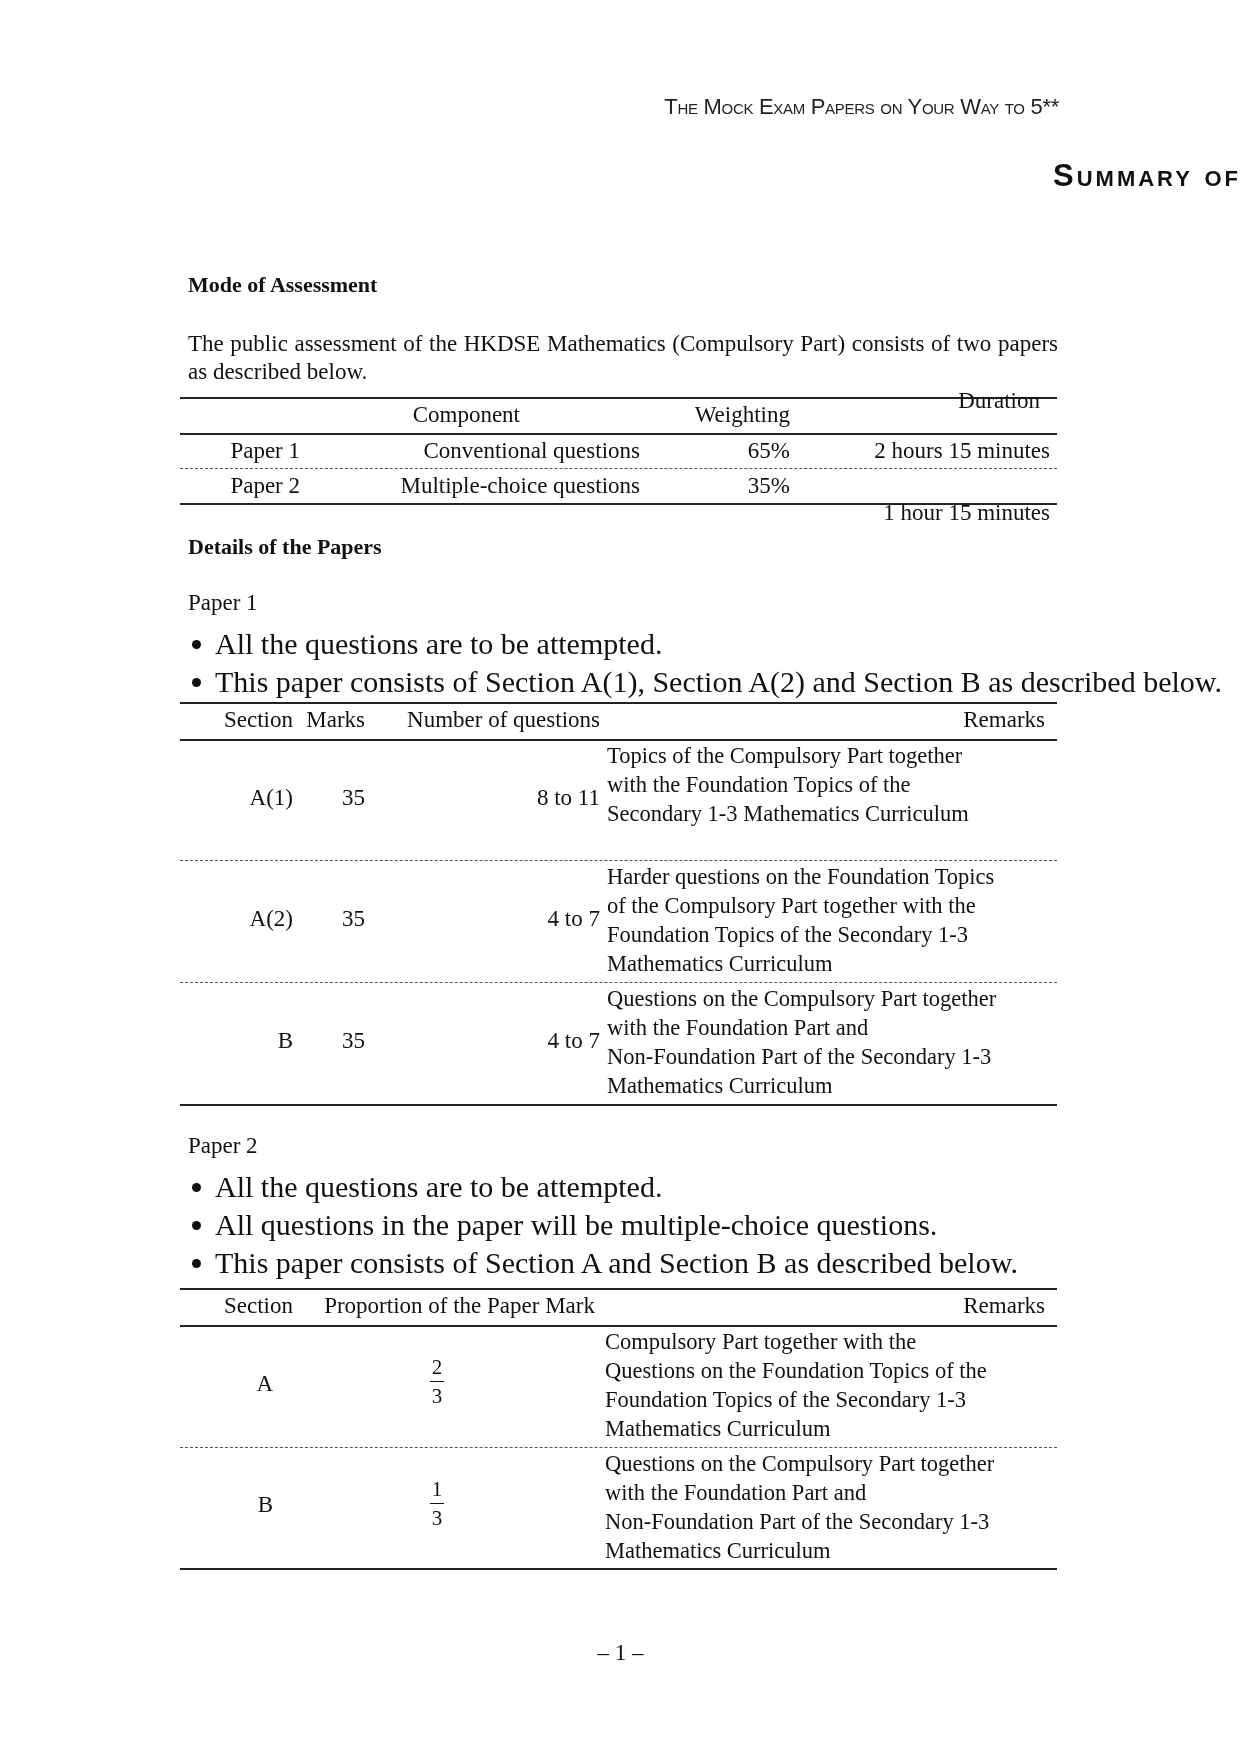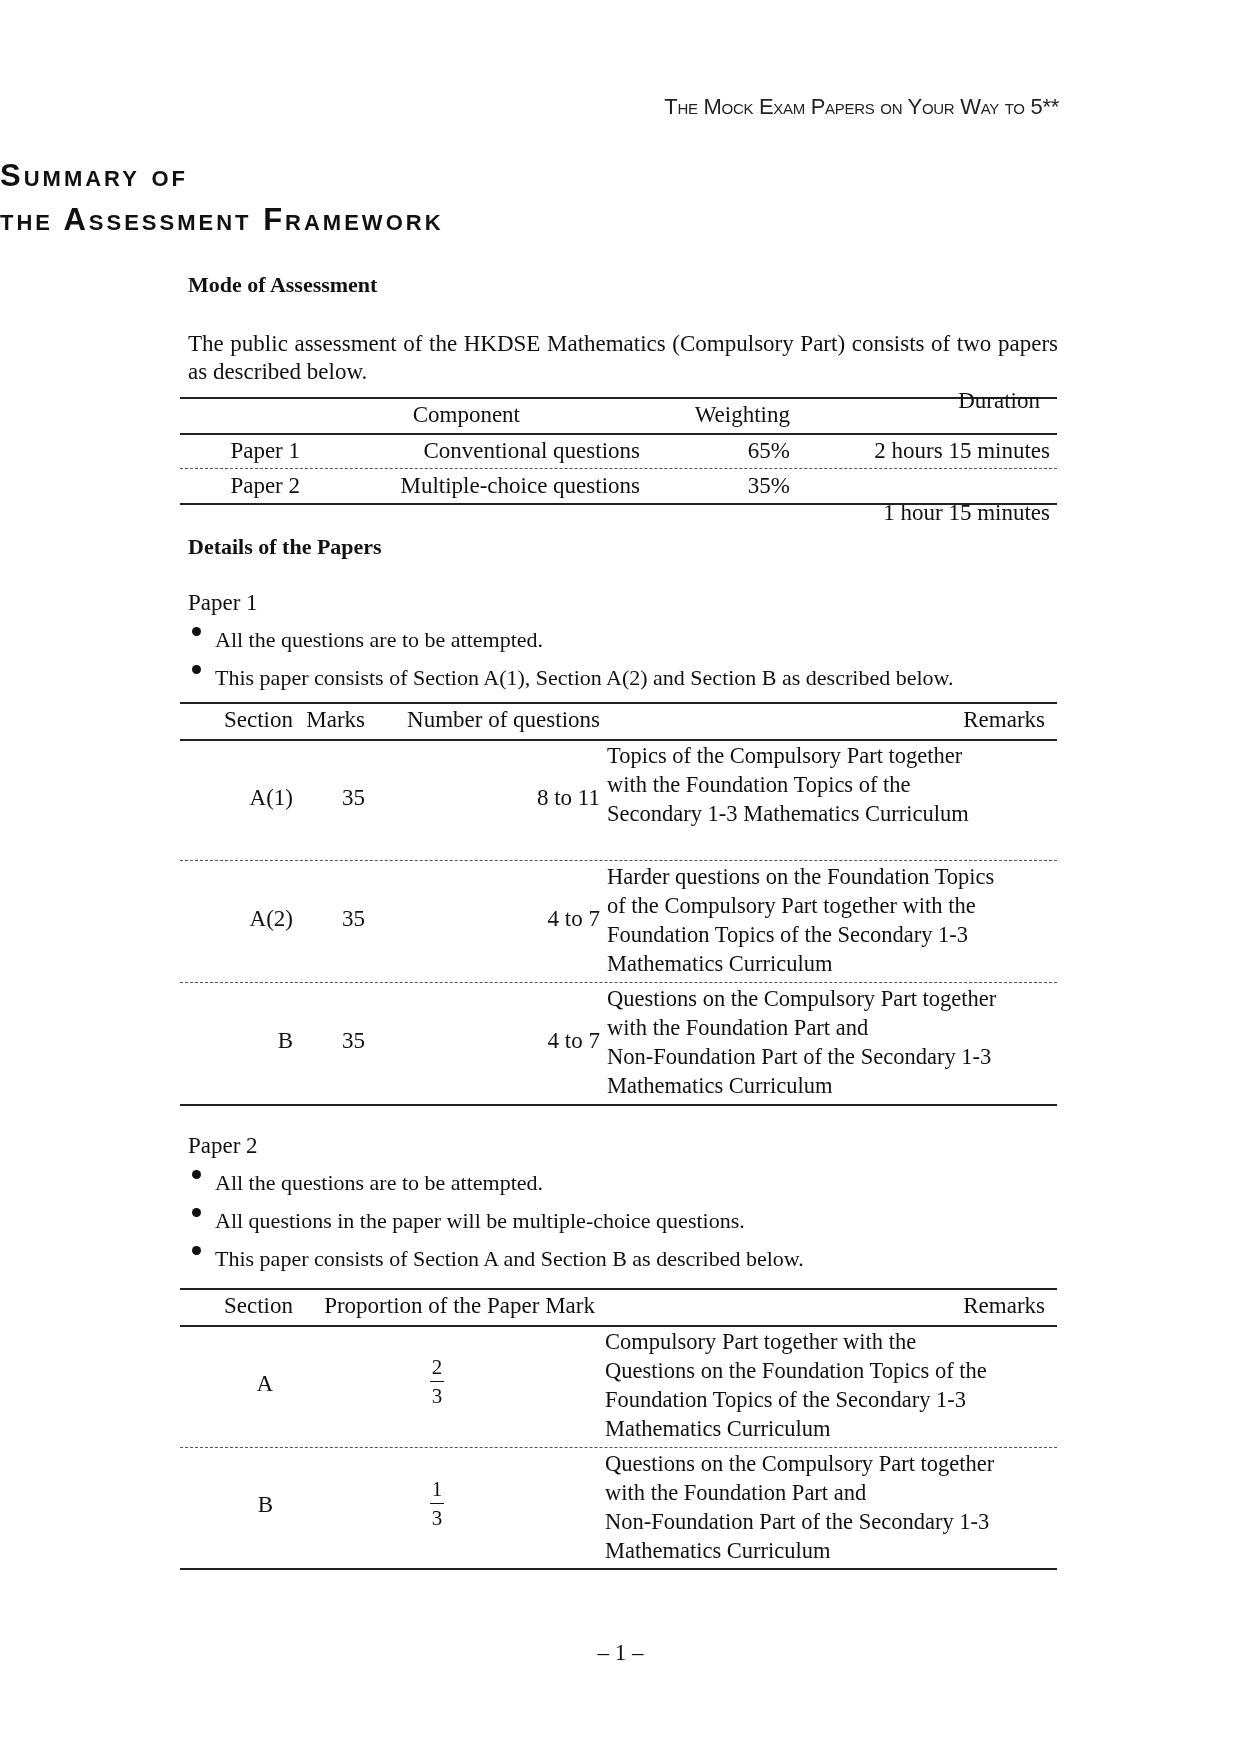--- a/index.html
+++ b/index.html
@@ -1,44 +1,43 @@
 <!DOCTYPE html>
 <html><head>
 <meta charset="utf-8">
 <style>
   html, body { margin:0; padding:0; background:#fff; }
   body { width:1241px; height:1755px; position:relative; font-family:"Liberation Serif", serif; color:#111; }
   .page { position:absolute; left:0; top:0; width:1241px; height:1755px; }
   .running-head { position:absolute; right:182px; top:94px; font-family:"Liberation Sans", sans-serif; font-size:22px; letter-spacing:-0.3px; color:#222; font-variant:small-caps; }
-  .title { position:absolute; left:0; width:1241px; text-align:left; font-family:"Liberation Sans", sans-serif; font-weight:bold; font-variant:small-caps; letter-spacing:3px; font-size:31px; color:#111; }
+  .title { position:absolute; left:0; width:1241px; text-align:right; font-family:"Liberation Sans", sans-serif; font-weight:bold; font-variant:small-caps; letter-spacing:3px; font-size:31px; color:#111; }
   .t1 { top:158px; }
   .t2 { top:202px; }
   .h { position:absolute; left:188px; font-weight:bold; font-size:22px; }
   .p { position:absolute; left:188px; width:870px; font-size:23px; line-height:28px; text-align:justify; }
   .lbl { position:absolute; left:188px; font-size:23px; }
-  .bullet { position:absolute; left:188px; font-size:22px; display:flex; align-items:flex-start; }
+  .bullet { position:absolute; left:188px; font-size:30px; display:flex; align-items:center; }
   .bullet .dot { width:9px; height:9px; border-radius:50%; background:#111; margin:0 14px 0 4px; }
   .rule { position:absolute; left:180px; width:877px; border-top:2px solid #222; }
   .dash { position:absolute; left:180px; width:877px; border-top:1px dashed #555; }
   .cell { position:absolute; font-size:23px; white-space:nowrap; }
   .c { text-align:right; }
   .remark { position:absolute; font-size:22.5px; line-height:29px; white-space:nowrap; }
   .frac { position:absolute; width:30px; text-align:center; font-size:21px; line-height:22px; }
   .frac .bar { border-top:1.5px solid #111; width:14px; margin:3px auto; }
   .pageno { position:absolute; left:0; width:1241px; top:1640px; text-align:center; font-size:23px; }
 </style>
 </head>
 <body>
 
 <div class="page">
 
   <div class="running-head">The Mock Exam Papers on Your Way to 5**</div>
 
   <div class="title t1">Summary of</div>
-  <div class="title t2">the Assessment Framework</div>
 
   <div class="h" style="top:272px">Mode of Assessment</div>
   <div class="p" style="top:330px">The public assessment of the HKDSE Mathematics (Compulsory Part) consists of two papers as described below.</div>
 
   <div>
     <div class="rule" style="top:397px"></div>
     <div class="cell c" style="left:300px;width:220px;top:402px">Component</div>
     <div class="cell c" style="left:640px;width:150px;top:402px">Weighting</div>
     <div class="cell c" style="left:820px;width:220px;top:388px">Duration</div>
     <div class="rule" style="top:433px"></div>

